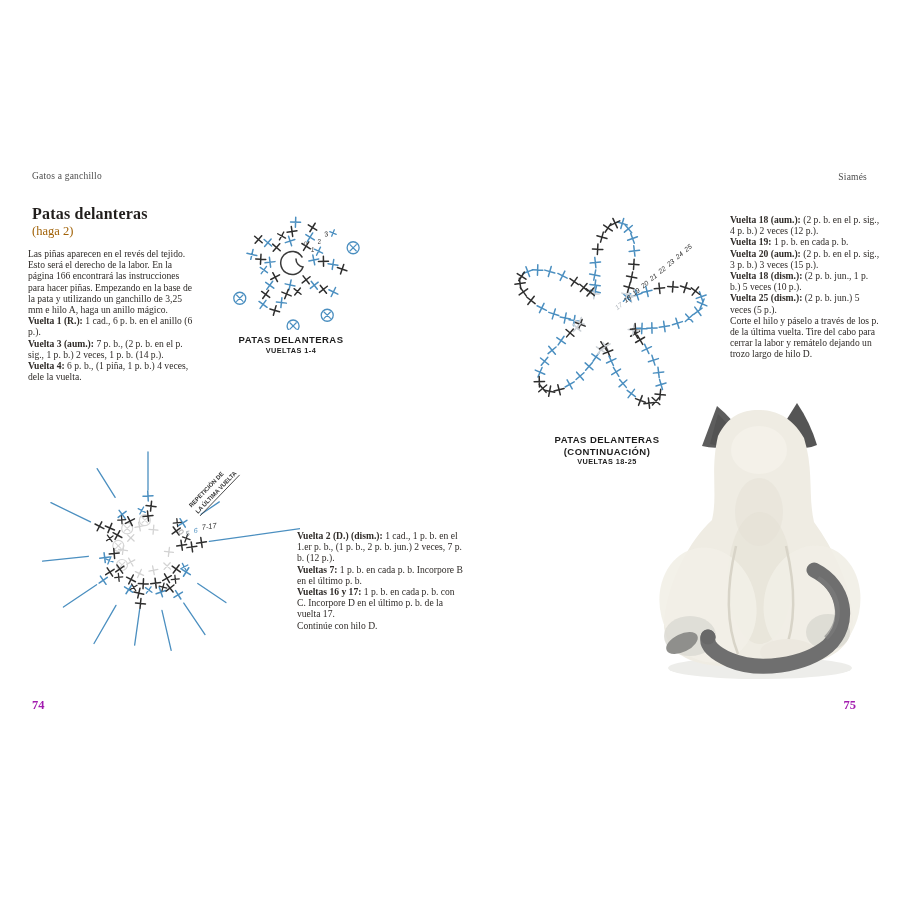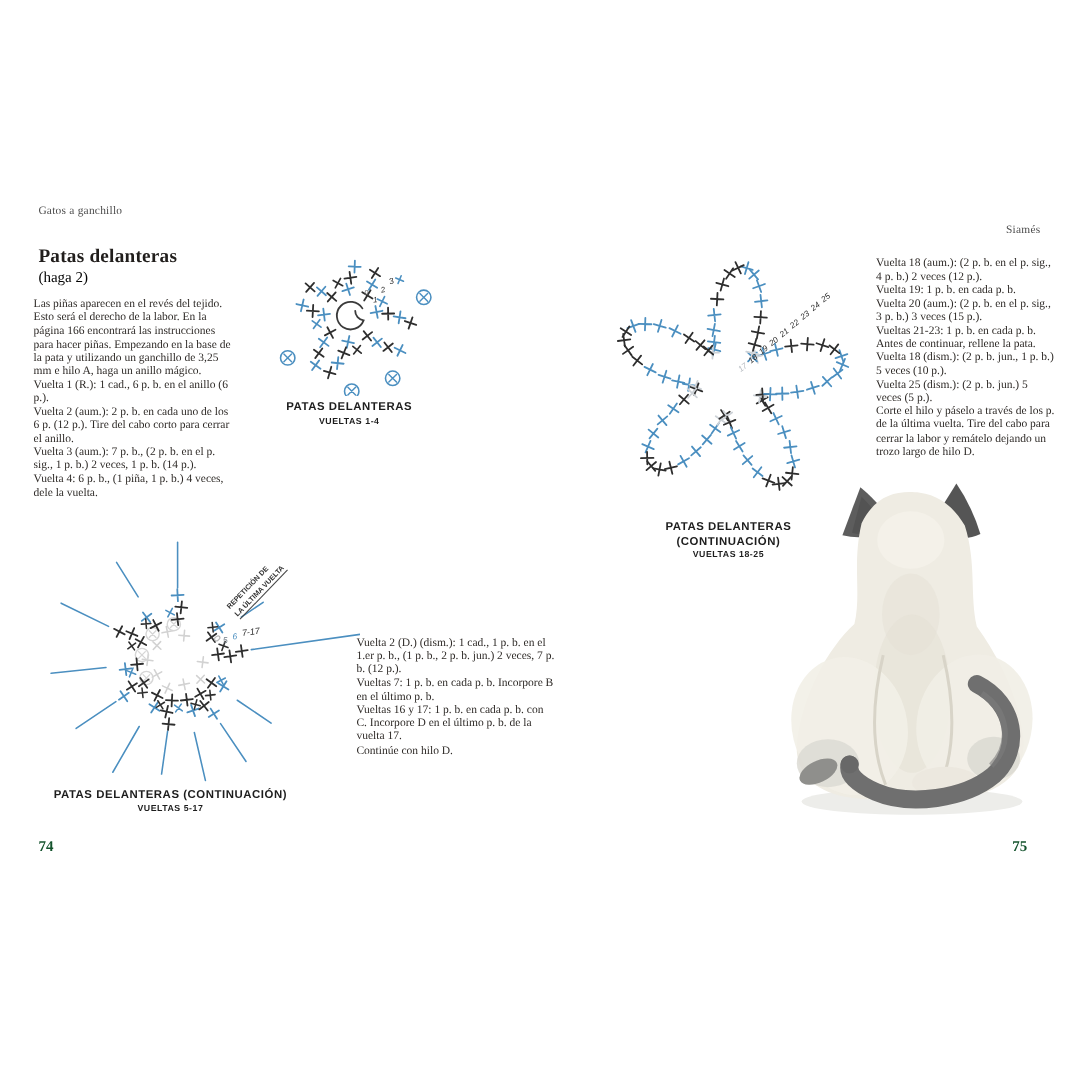--- a/index.html
+++ b/index.html
@@ -3,49 +3,48 @@
 <meta charset="utf-8">
 <style>
   html,body { margin:0; padding:0; background:#ffffff; }
   .spread {
     position:relative; width:900px; height:900px; background:#ffffff;
     font-family:"Liberation Serif", serif; color:#2f2b28; overflow:hidden;
   }
   .abs { position:absolute; }
   .rh { font-size:9.5px; color:#4c4c4c; letter-spacing:.2px; }
   .title { font-size:16px; font-weight:bold; letter-spacing:.2px; color:#211e1c; }
-  .subtitle { font-size:12.5px; color:#000000; margin-top:1px; }
+  .subtitle { font-size:12.5px; color:#a16207; margin-top:1px; }
   .bodycol { font-size:9.6px; line-height:11.2px; }
   .bodycol p { margin:0; }
-  .bodycol b { font-weight:normal; }
+  .bodycol b { font-weight:bold; }
   .caption { font-family:"Liberation Sans", sans-serif; font-weight:bold; color:#1d1d1d; text-align:center; }
   .caption .l1 { font-size:9.5px; letter-spacing:.45px; line-height:11.5px; }
   .caption .l2 { font-size:7.3px; letter-spacing:.45px; line-height:9px; }
-  .pn { font-size:12.5px; font-weight:bold; color:#14532d; }
+  .pn { font-size:12.5px; font-weight:bold; color:#a21caf; }
   svg { display:block; }
   svg text { font-family:"Liberation Sans", sans-serif; }
 </style>
 </head>
 <body>
 
 <div class="spread">
 
   <div class="abs rh" style="left:32px; top:171px;">Gatos a ganchillo</div>
-  <div class="abs rh" style="right:33px; top:187px;">Siamés</div>
+  <div class="abs rh" style="right:33px; top:172px;">Siamés</div>
 
   <div class="abs" style="left:32px; top:205px;">
     <div class="title">Patas delanteras</div>
     <div class="subtitle">(haga 2)</div>
   </div>
 
   <div class="abs bodycol" style="left:28px; top:248px; width:166px;">
     <p>Las piñas aparecen en el revés del tejido. Esto será el derecho de la labor. En la página 166 encontrará las instrucciones para hacer piñas. Empezando en la base de la pata y utilizando un ganchillo de 3,25 mm e hilo A, haga un anillo mágico.</p>
     <div>
         <p class="step"><b>Vuelta 1 (R.): </b>1 cad., 6 p. b. en el anillo (6 p.).</p>
-        <p class="step"><b>Vuelta 2 (aum.): </b>2 p. b. en cada uno de los 6 p. (12 p.). Tire del cabo corto para cerrar el anillo.</p>
         <p class="step"><b>Vuelta 3 (aum.): </b>7 p. b., (2 p. b. en el p. sig., 1 p. b.) 2 veces, 1 p. b. (14 p.).</p>
         <p class="step"><b>Vuelta 4: </b>6 p. b., (1 piña, 1 p. b.) 4 veces, dele la vuelta.</p>
       </div>
   </div>
 
   <svg id="d1" class="abs" style="left:215px; top:198px;" width="170" height="132" viewBox="0 0 170 132">
       <g>
         <path d="M 87 59 A 11.5 11.5 0 1 0 88 69 A 8 8 0 0 1 81 61" stroke="#3a3a3a" stroke-width="1.5" fill="none" stroke-linecap="round"></path>
         <path d="M -5 0 L 5 0 M 0 -5 L 0 5" transform="translate(75.08257365955151 43.083716641981596) rotate(-18)" stroke="#4b8fc0" stroke-width="1.5" stroke-linecap="round" fill="none"></path>
         <path d="M -5 0 L 5 0 M 0 -5 L 0 5" transform="translate(77 33.5) rotate(-8)" stroke="#2e2e2e" stroke-width="1.5" stroke-linecap="round" fill="none"></path>
@@ -208,21 +207,20 @@
     <div class="l1">PATAS DELANTERAS</div>
     <div class="l1">(CONTINUACIÓN)</div>
     <div class="l2">VUELTAS 18-25</div>
   </div>
 
   <div class="abs bodycol" style="left:730px; top:214px; width:150px;">
     <div>
         <p class="step"><b>Vuelta 18 (aum.): </b>(2 p. b. en el p. sig., 4 p. b.) 2 veces (12 p.).</p>
         <p class="step"><b>Vuelta 19: </b>1 p. b. en cada p. b.</p>
         <p class="step"><b>Vuelta 20 (aum.): </b>(2 p. b. en el p. sig., 3 p. b.) 3 veces (15 p.).</p>
-        <p class="step"><b>Vueltas 21-23: </b>1 p. b. en cada p. b. Antes de continuar, rellene la pata.</p>
         <p class="step"><b>Vuelta 18 (dism.): </b>(2 p. b. jun., 1 p. b.) 5 veces (10 p.).</p>
         <p class="step"><b>Vuelta 25 (dism.): </b>(2 p. b. jun.) 5 veces (5 p.).</p>
         <p class="step">Corte el hilo y páselo a través de los p. de la última vuelta. Tire del cabo para cerrar la labor y remátelo dejando un trozo largo de hilo D.</p>
       </div>
   </div>
 
   <svg id="d3" class="abs" style="left:15px; top:438px;" width="285" height="216" viewBox="0 0 285 216">
       <g>
         <path d="M -4.5 0 L 4.5 0 M 0 -4.5 L 0 4.5" transform="translate(138.43519994715294 91.71555764792956) rotate(5)" stroke="#d2d2d2" stroke-width="1.3" stroke-linecap="round" fill="none"></path>
         <path d="M -4.5 0 L 4.5 0 M 0 -4.5 L 0 4.5" transform="translate(124.44949641685828 88.50768448035228) rotate(-11)" stroke="#d2d2d2" stroke-width="1.3" stroke-linecap="round" fill="none"></path>
@@ -307,24 +305,20 @@
           <text transform="translate(0 -9) rotate(0)" font-size="6" fill="#333333" font-weight="bold">REPETICIÓN DE</text>
           <text transform="translate(0 0) rotate(0)" font-size="6" fill="#333333" font-weight="bold">LA ÚLTIMA VUELTA</text>
           <line x1="0" y1="2.8" x2="57" y2="2.8" stroke="#444444" stroke-width="0.9"></line>
         </g>
         <ellipse cx="166" cy="94" rx="2.5" ry="1.6" stroke="#b9b9b9" fill="none" stroke-width="1" transform="rotate(-38 166 94)"></ellipse>
         <text transform="translate(171 98) rotate(-6)" font-size="7" fill="#75808a" font-style="italic">5</text>
         <text transform="translate(179 95) rotate(-6)" font-size="7" fill="#4b8fc0" font-style="italic">6</text>
         <text transform="translate(187 92) rotate(-8)" font-size="7.5" fill="#2e2e2e" font-style="italic">7-17</text>
       </g>
     </svg>
-  <div class="abs caption" style="left:2px; top:657px; width:280px;">
-    <div class="l1">PATAS DELANTERAS (CONTINUACIÓN)</div>
-    <div class="l2">VUELTAS 5-17</div>
-  </div>
 
   <div class="abs bodycol" style="left:297px; top:530px; width:166px;">
     <div>
         <p class="step"><b>Vuelta 2 (D.) (dism.): </b>1 cad., 1 p. b. en el 1.er p. b., (1 p. b., 2 p. b. jun.) 2 veces, 7 p. b. (12 p.).</p>
         <p class="step"><b>Vueltas 7: </b>1 p. b. en cada p. b. Incorpore B en el último p. b.</p>
         <p class="step"><b>Vueltas 16 y 17: </b>1 p. b. en cada p. b. con C. Incorpore D en el último p. b. de la vuelta 17.</p>
         <p class="step">Continúe con hilo D.</p>
       </div>
   </div>
 

